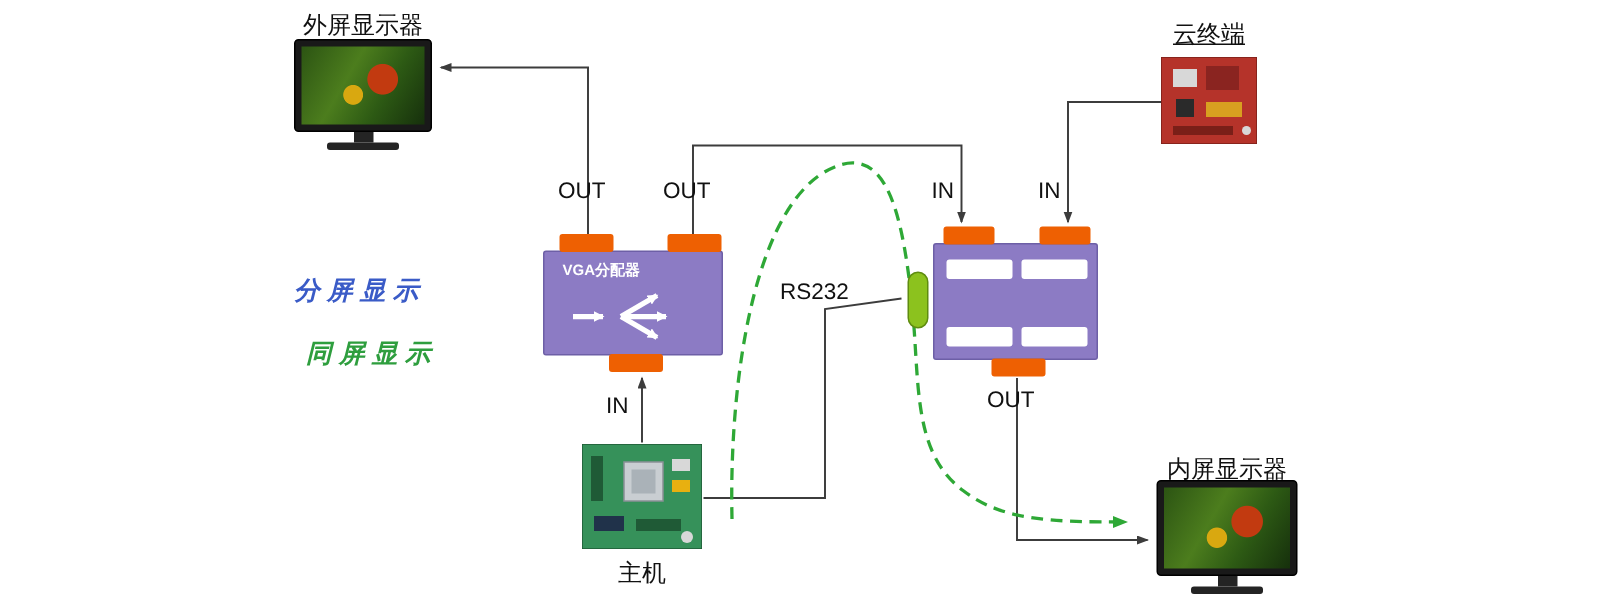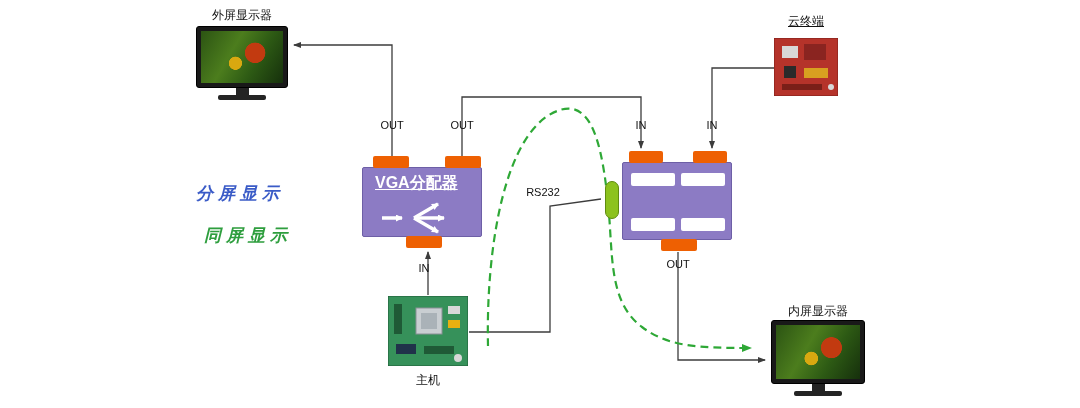--- a/index.html
+++ b/index.html
@@ -16,40 +16,40 @@
   .canvas{
     position:relative;width:1080px;height:408px;background:#fff;overflow:hidden;
     font-family:"Liberation Sans","DejaVu Sans",sans-serif;color:#1a1a1a;
   }
   .abs{position:absolute;}
   
   .wires{position:absolute;left:0;top:0;pointer-events:none;}
   .wire{fill:none;stroke:var(--line-black);stroke-width:1.3px;}
   .gwire{fill:none;stroke:var(--dashed-green);stroke-width:2.2px;stroke-dasharray:8 5;}
   
-  .node-label{font-size:12px;text-align:center;color:#111;}
-  .port-label{font-size:11px;text-align:center;color:#111;}
+  .node-label{font-size:16px;text-align:center;color:#111;}
+  .port-label{font-size:15px;text-align:left;color:#111;}
   .legend-label{font-size:17px;font-weight:bold;font-style:italic;letter-spacing:5px;}
   .legend-blue{color:var(--legend-blue);}
   .legend-green{color:var(--legend-green);}
   
   .monitor .frame{background:#191919;border:1px solid #000;border-radius:3px;padding:4px;}
   .monitor .screen{
     width:100%;height:100%;
     background:
       radial-gradient(circle at 66% 42%, #c23a10 0 16%, rgba(0,0,0,0) 17%),
       radial-gradient(circle at 42% 62%, #d9a810 0 11%, rgba(0,0,0,0) 12%),
       linear-gradient(120deg,#2c5413 0%,#4c7d1d 38%,#2d5a14 66%,#16300c 100%);
   }
   .monitor .neck{width:13px;height:7px;background:#242424;margin:0 auto;}
   .monitor .base{width:48px;height:5px;background:#242424;margin:0 auto;border-radius:2px;}
   
   .devbox{background:var(--box-purple);border:1px solid #6d5fa6;border-radius:2px;}
   .tab{position:absolute;width:36px;height:12px;background:var(--tab-orange);border-radius:2px;}
-  .vga-title{color:#fff;font-size:16px;padding:5px 0 0 12px;font-weight:bold;text-decoration:underline;}
+  .vga-title{color:#fff;font-size:10px;padding:5px 0 0 12px;font-weight:bold;}
   .kvm-title{color:#0a0a0a;font-size:12px;text-align:center;position:absolute;left:0;right:0;top:32px;}
   .kvm-bar{position:absolute;width:44px;height:13px;background:#fff;border-radius:2px;}
   .green-plug{position:absolute;width:14px;height:38px;background:var(--connector-green);
     border:1px solid #5f8c10;border-radius:7px;}
 </style>
 </head>
 <body>
 
 <div class="canvas">
 

